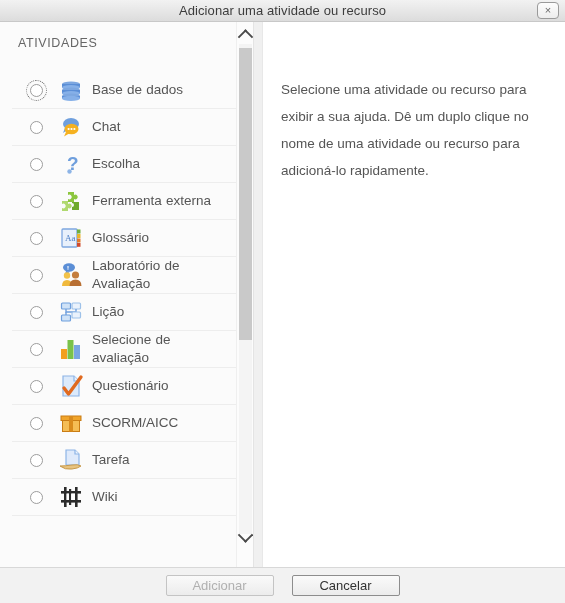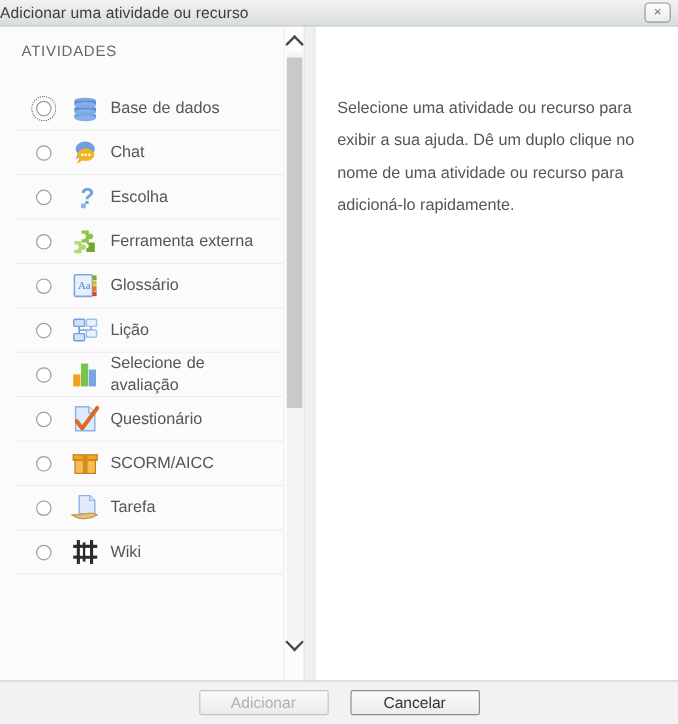--- a/index.html
+++ b/index.html
@@ -28,21 +28,21 @@
 
   
   .titlebar {
     position: relative;
     height: 21px;
     flex: 0 0 21px;
     background: linear-gradient(to bottom, #f2f2f2 0%, #e6e6e6 55%, #dcdcdc 100%);
     border-bottom: 1px solid #c8c8c8;
     display: flex;
     align-items: center;
-    justify-content: flex-start;
+    justify-content: center;
   }
   .titlebar-title {
     font-size: 13px;
     color: #3d3d3d;
     letter-spacing: 0.1px;
     white-space: nowrap;
   }
   .close-button {
     position: absolute;
     right: 6px;
@@ -335,20 +335,37 @@
                 <rect x="19" y="4.5" width="3.5" height="4" fill="#6fae3f"></rect>
                 <rect x="19" y="9" width="3.5" height="4" fill="#e8b62c"></rect>
                 <rect x="19" y="13.5" width="3.5" height="4" fill="#e07b2c"></rect>
                 <rect x="19" y="18" width="3.5" height="3.8" fill="#d04a2c"></rect>
               </svg>
             </span>
             <span class="opt-label">Glossário</span>
           </div>
         </li>
 
+        <li class="option-row">
+          <div class="option-inner">
+            <span class="radio"></span>
+            <span class="opt-icon">
+              <svg width="26" height="26" viewBox="0 0 26 26">
+                <ellipse cx="11" cy="5.5" rx="6" ry="4.2" fill="#5b8ed6"></ellipse>
+                <path d="M8 9 L7 13 L12 9.8 Z" fill="#5b8ed6"></path>
+                <text x="8.6" y="7.6" font-family="Liberation Sans, sans-serif" font-size="5.5" fill="#fff">!!</text>
+                <circle cx="9" cy="13.5" r="3.2" fill="#f2c24a"></circle>
+                <path d="M4 24 q0-6 5-6 q5 0 5 6 z" fill="#f0b93c"></path>
+                <circle cx="17.5" cy="13" r="3.6" fill="#c47d3e"></circle>
+                <path d="M11.5 24 q0-6.5 6-6.5 q6 0 6 6.5 z" fill="#b86f33"></path>
+              </svg>
+            </span>
+            <span class="opt-label">Laboratório de Avaliação</span>
+          </div>
+        </li>
 
         <li class="option-row">
           <div class="option-inner">
             <span class="radio"></span>
             <span class="opt-icon">
               <svg width="26" height="26" viewBox="0 0 26 26">
                 <rect x="3.5" y="4" width="9" height="6" rx="1" fill="#cfe2f7" stroke="#6f9fdd" stroke-width="1.2"></rect>
                 <rect x="14" y="4" width="8.5" height="6" rx="1" fill="#eaf2fc" stroke="#9dc1e9" stroke-width="1.2"></rect>
                 <path d="M8 10 v3 h10 v-3" fill="none" stroke="#6f9fdd" stroke-width="1.4"></path>
                 <path d="M8 13 v3" stroke="#6f9fdd" stroke-width="1.4"></path>

